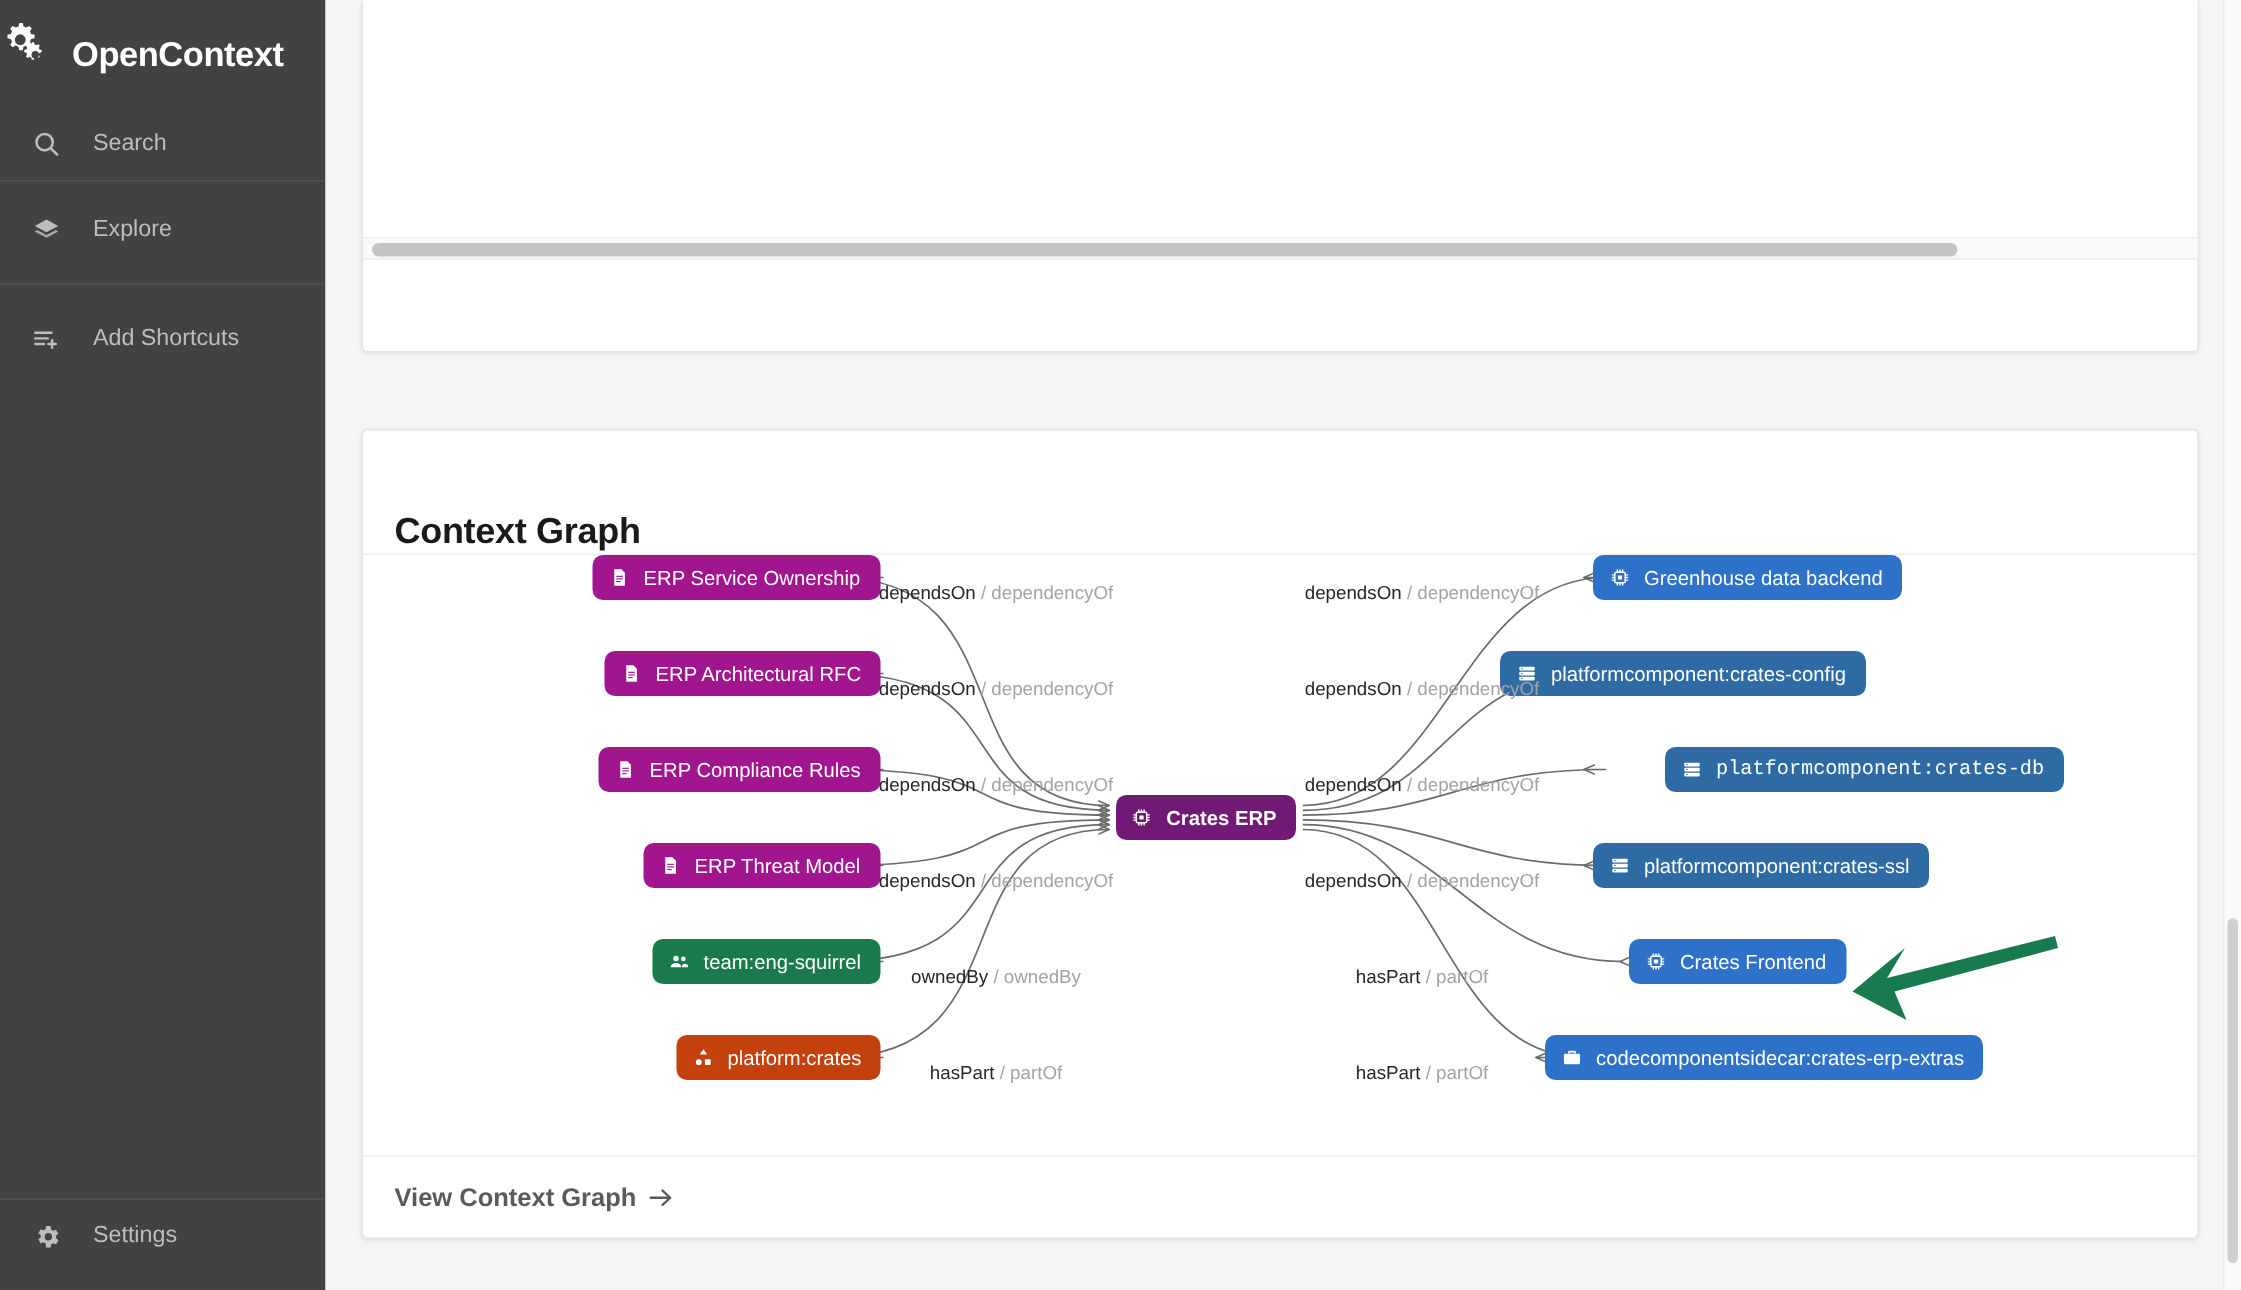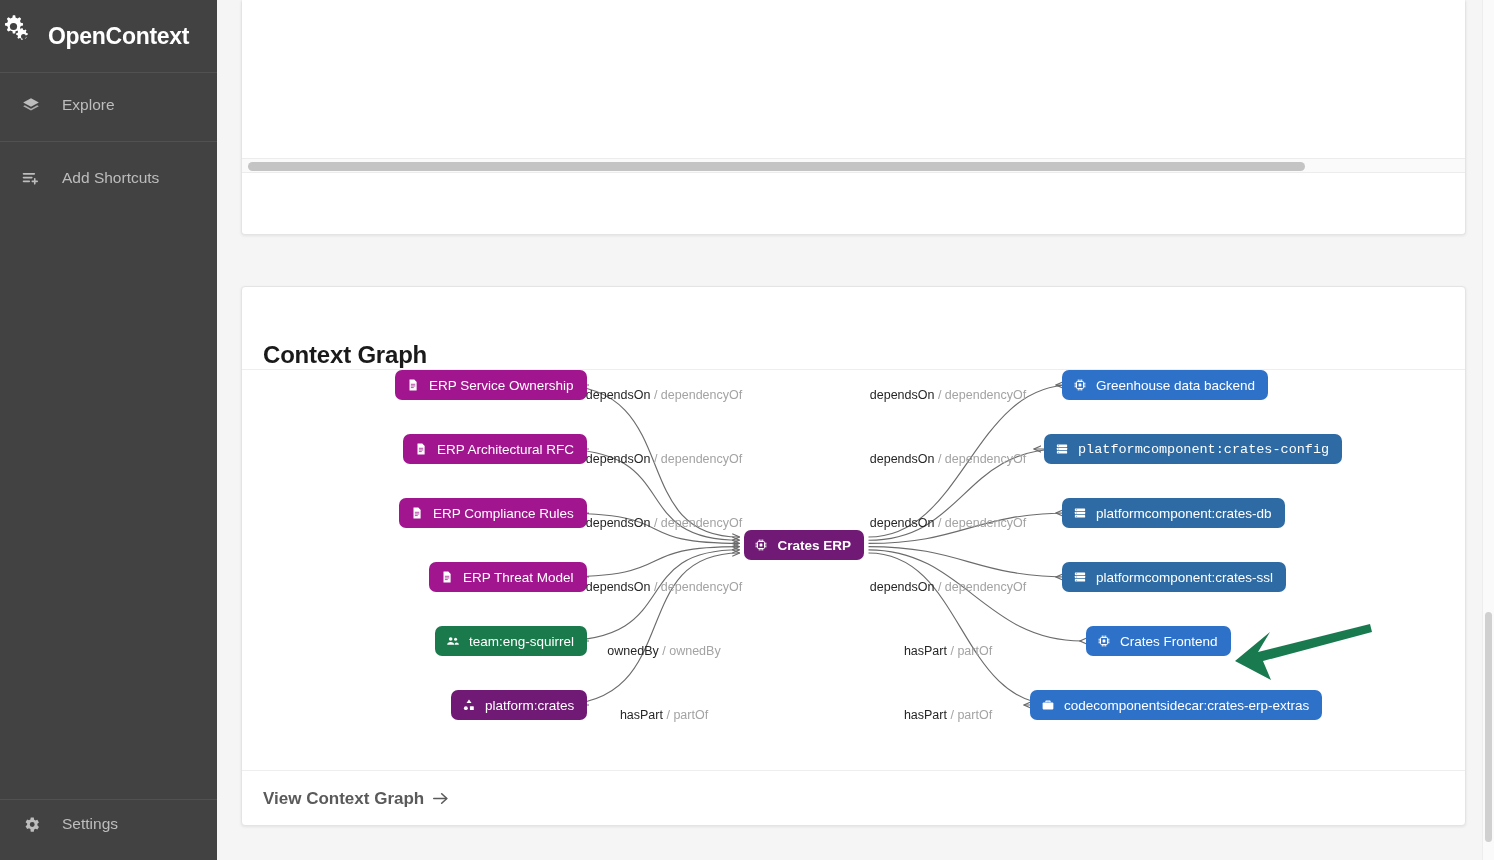--- a/index.html
+++ b/index.html
@@ -118,21 +118,21 @@
     display: inline-flex; align-items: center;
     height: 30px; padding: 0 13px 0 10px; gap: 9px;
     border-radius: 7px; color: #ffffff;
     font-size: 13.5px; white-space: nowrap;
     cursor: pointer;
     transform: translate(-50%, -50%);
   }
   .node .nico { width: 15px; height: 15px; flex: 0 0 15px; display: flex; align-items: center; justify-content: center; }
   .node.doc      { background: #a1158f; }
   .node.group    { background: #1b7a4b; }
-  .node.platform { background: #701a75; text-align: center; }
+  .node.platform { background: #c2410c; text-align: center; }
   .node.system   { background: #2d71c9; }
   .node.pcomp    { background: #2e6ba4; }
   .node.center   { background: #701a75; font-weight: 700; }
 
   .edge-label {
     position: absolute; font-size: 12.5px;
     white-space: nowrap; color: #262626;
     transform: translate(-50%, -50%);
     pointer-events: none;
   }
@@ -169,20 +169,29 @@
         </g>
         <g fill="#ffffff">
           <path d="M27.0 19.5l1.1-1.1 1.5 0.8c0.4-0.2 0.8-0.4 1.2-0.5l0.4-1.6h1.6l0.4 1.6c0.4 0.1 0.8 0.3 1.2 0.5l1.5-0.8 1.1 1.1-0.8 1.5c0.2 0.4 0.4 0.8 0.5 1.2l1.6 0.4v1.6l-1.6 0.4c-0.1 0.4-0.3 0.8-0.5 1.2l0.8 1.5-1.1 1.1-1.5-0.8c-0.4 0.2-0.8 0.4-1.2 0.5l-0.4 1.6h-1.6l-0.4-1.6a5.4 5.4 0 01-1.2-0.5l-1.5 0.8-1.1-1.1 0.8-1.5a5.4 5.4 0 01-0.5-1.2l-1.6-0.4v-1.6l1.6-0.4c0.1-0.4 0.3-0.8 0.5-1.2z" transform="translate(-9.5,-2.5) scale(0.92)"></path>
           <circle cx="21.5" cy="21.5" r="2.5" fill="#424242"></circle>
         </g>
       </svg>
     </span>
     <span class="brand-name">OpenContext</span>
   </div>
 
+  <div class="nav-item">
+    <span class="ico">
+      <svg viewBox="0 0 24 24" width="20" height="20" fill="none" stroke="#bdbdbd" stroke-width="2">
+        <circle cx="10.5" cy="10.5" r="6.5"></circle>
+          <line x1="15.5" y1="15.5" x2="20.5" y2="20.5" stroke-linecap="round"></line>
+      </svg>
+    </span>
+    <span>Search</span>
+  </div>
 
   <div class="nav-divider"></div>
 
   <div class="nav-section">
     <div class="nav-item">
       <span class="ico">
         <svg viewBox="0 0 24 24" width="20" height="20" fill="#bdbdbd">
           <path d="M12 4L2.6 9.1 12 14.2l9.4-5.1z"></path>
           <path d="M4.6 12.4l-2 1.1L12 18.6l9.4-5.1-2-1.1L12 16.4z" opacity="0.85"></path>
         </svg>
@@ -351,36 +360,36 @@
                   <line x1="3.3" y1="12" x2="6" y2="12"></line>
                   <line x1="3.3" y1="15" x2="6" y2="15"></line>
                   <line x1="18" y1="9" x2="20.7" y2="9"></line>
                   <line x1="18" y1="12" x2="20.7" y2="12"></line>
                   <line x1="18" y1="15" x2="20.7" y2="15"></line>
                 </g>
               </svg>
             </span>
             <span>Greenhouse data backend</span>
           </div>
-          <div class="node pcomp" style="top: 79px; transform: translate(0px, -50%); left: 802px; font-family: Liberation Mono, monospace;">
+          <div class="node pcomp" style="top: 79px; transform: translate(0px, -50%); left: 758px;">
             <span class="nico">
               <svg width="14" height="14" viewBox="0 0 24 24" fill="#fff">
                 <rect x="3.2" y="4.2" width="17.6" height="4.3" rx="1"></rect>
                 <rect x="3.2" y="9.9" width="17.6" height="4.3" rx="1"></rect>
                 <rect x="3.2" y="15.6" width="17.6" height="4.3" rx="1"></rect>
                 <g fill="#2e6ba4">
                   <circle cx="6.3" cy="6.35" r="0.85"></circle>
                   <circle cx="6.3" cy="12.05" r="0.85"></circle>
                   <circle cx="6.3" cy="17.75" r="0.85"></circle>
                 </g>
               </svg>
             </span>
             <span>platformcomponent:crates-config</span>
           </div>
-          <div class="node pcomp" style="top: 143px; transform: translate(0px, -50%); left: 820px;">
+          <div class="node pcomp" style="top: 143px; transform: translate(0px, -50%); left: 868px; font-family: Liberation Mono, monospace;">
             <span class="nico">
               <svg width="14" height="14" viewBox="0 0 24 24" fill="#fff">
                 <rect x="3.2" y="4.2" width="17.6" height="4.3" rx="1"></rect>
                 <rect x="3.2" y="9.9" width="17.6" height="4.3" rx="1"></rect>
                 <rect x="3.2" y="15.6" width="17.6" height="4.3" rx="1"></rect>
                 <g fill="#2e6ba4">
                   <circle cx="6.3" cy="6.35" r="0.85"></circle>
                   <circle cx="6.3" cy="12.05" r="0.85"></circle>
                   <circle cx="6.3" cy="17.75" r="0.85"></circle>
                 </g>

